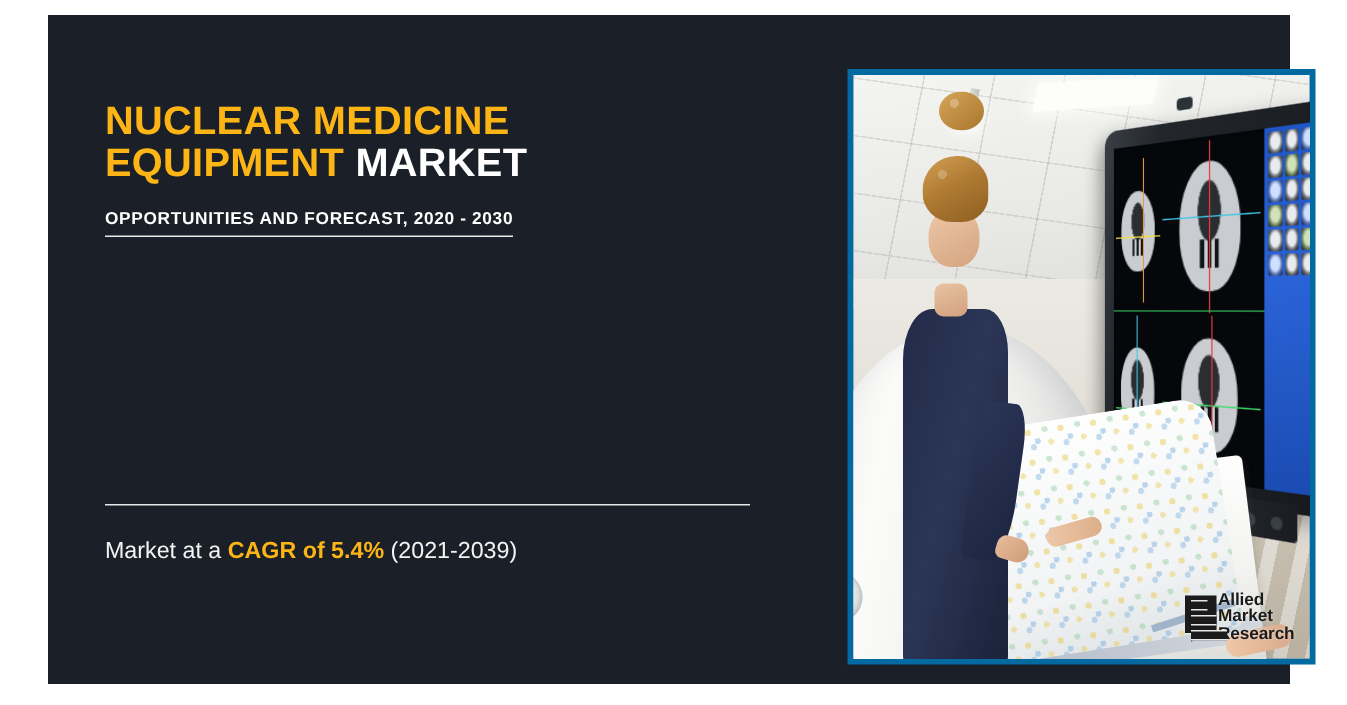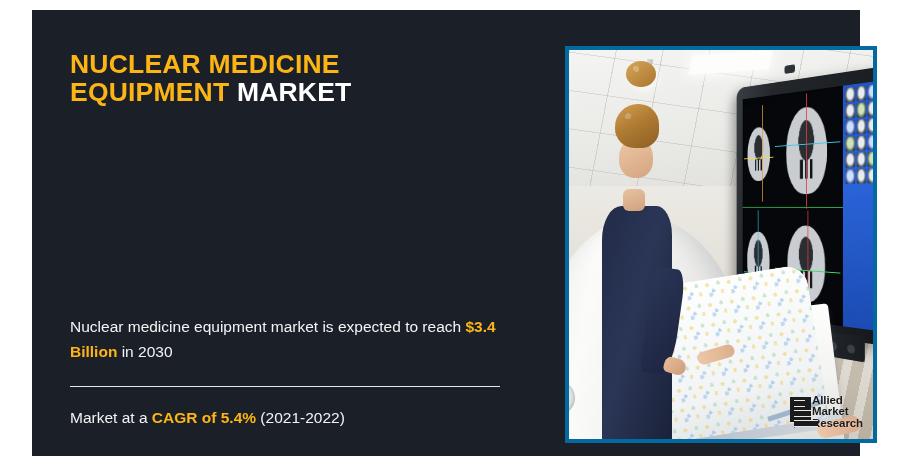--- a/index.html
+++ b/index.html
@@ -28,21 +28,21 @@
     top: 10px;
     width: 828px;
     height: 446px;
     background: #1b2028;
   }
 
   
   .copy {
     position: absolute;
     left: 38px;   
-    top: 40px;
+    top: 56px;
     width: 440px;
   }
 
   .title {
     margin: 0;
     font-size: 26.5px;
     font-weight: bold;
     line-height: 1.07;
     letter-spacing: 0.2px;
     color: #ffffff;
@@ -497,32 +497,30 @@
 <div class="canvas">
 
   <div class="panel">
 
     <div class="copy">
       <h1 class="title">
         <span class="hl">NUCLEAR MEDICINE</span><br>
         <span class="hl">EQUIPMENT</span>
         <span class="plain">MARKET</span>
       </h1>
+      <div class="subtitle">OPPORTUNITIES AND FORECAST, 2020 - 2030</div>
     </div>
 
     <div class="stats">
 
+
+      <div class="divider"></div>
+
       <div class="stat-line">
-        <span>Nuclear medicine equipment market is expected to reach </span><span class="accent">$3.4 Billion</span><span> in 2030</span>
-      </div>
-
-      <div class="divider"></div>
-
-      <div class="stat-line">
-        <span>Market at a </span><span class="accent">CAGR of 5.4%</span><span> (2021-2022)</span>
+        <span>Market at a </span><span class="accent">CAGR of 5.4%</span><span> (2021-2039)</span>
       </div>
 
     </div>
 
     <div class="photo-frame">
       <div class="photo" aria-label="Nurse assisting a patient entering a nuclear medicine CT/PET scanner with brain scan images on monitor">
 
         <div class="ceiling">
           <div class="ceil-grid"></div>
           <div class="ceil-panel-light"></div>

